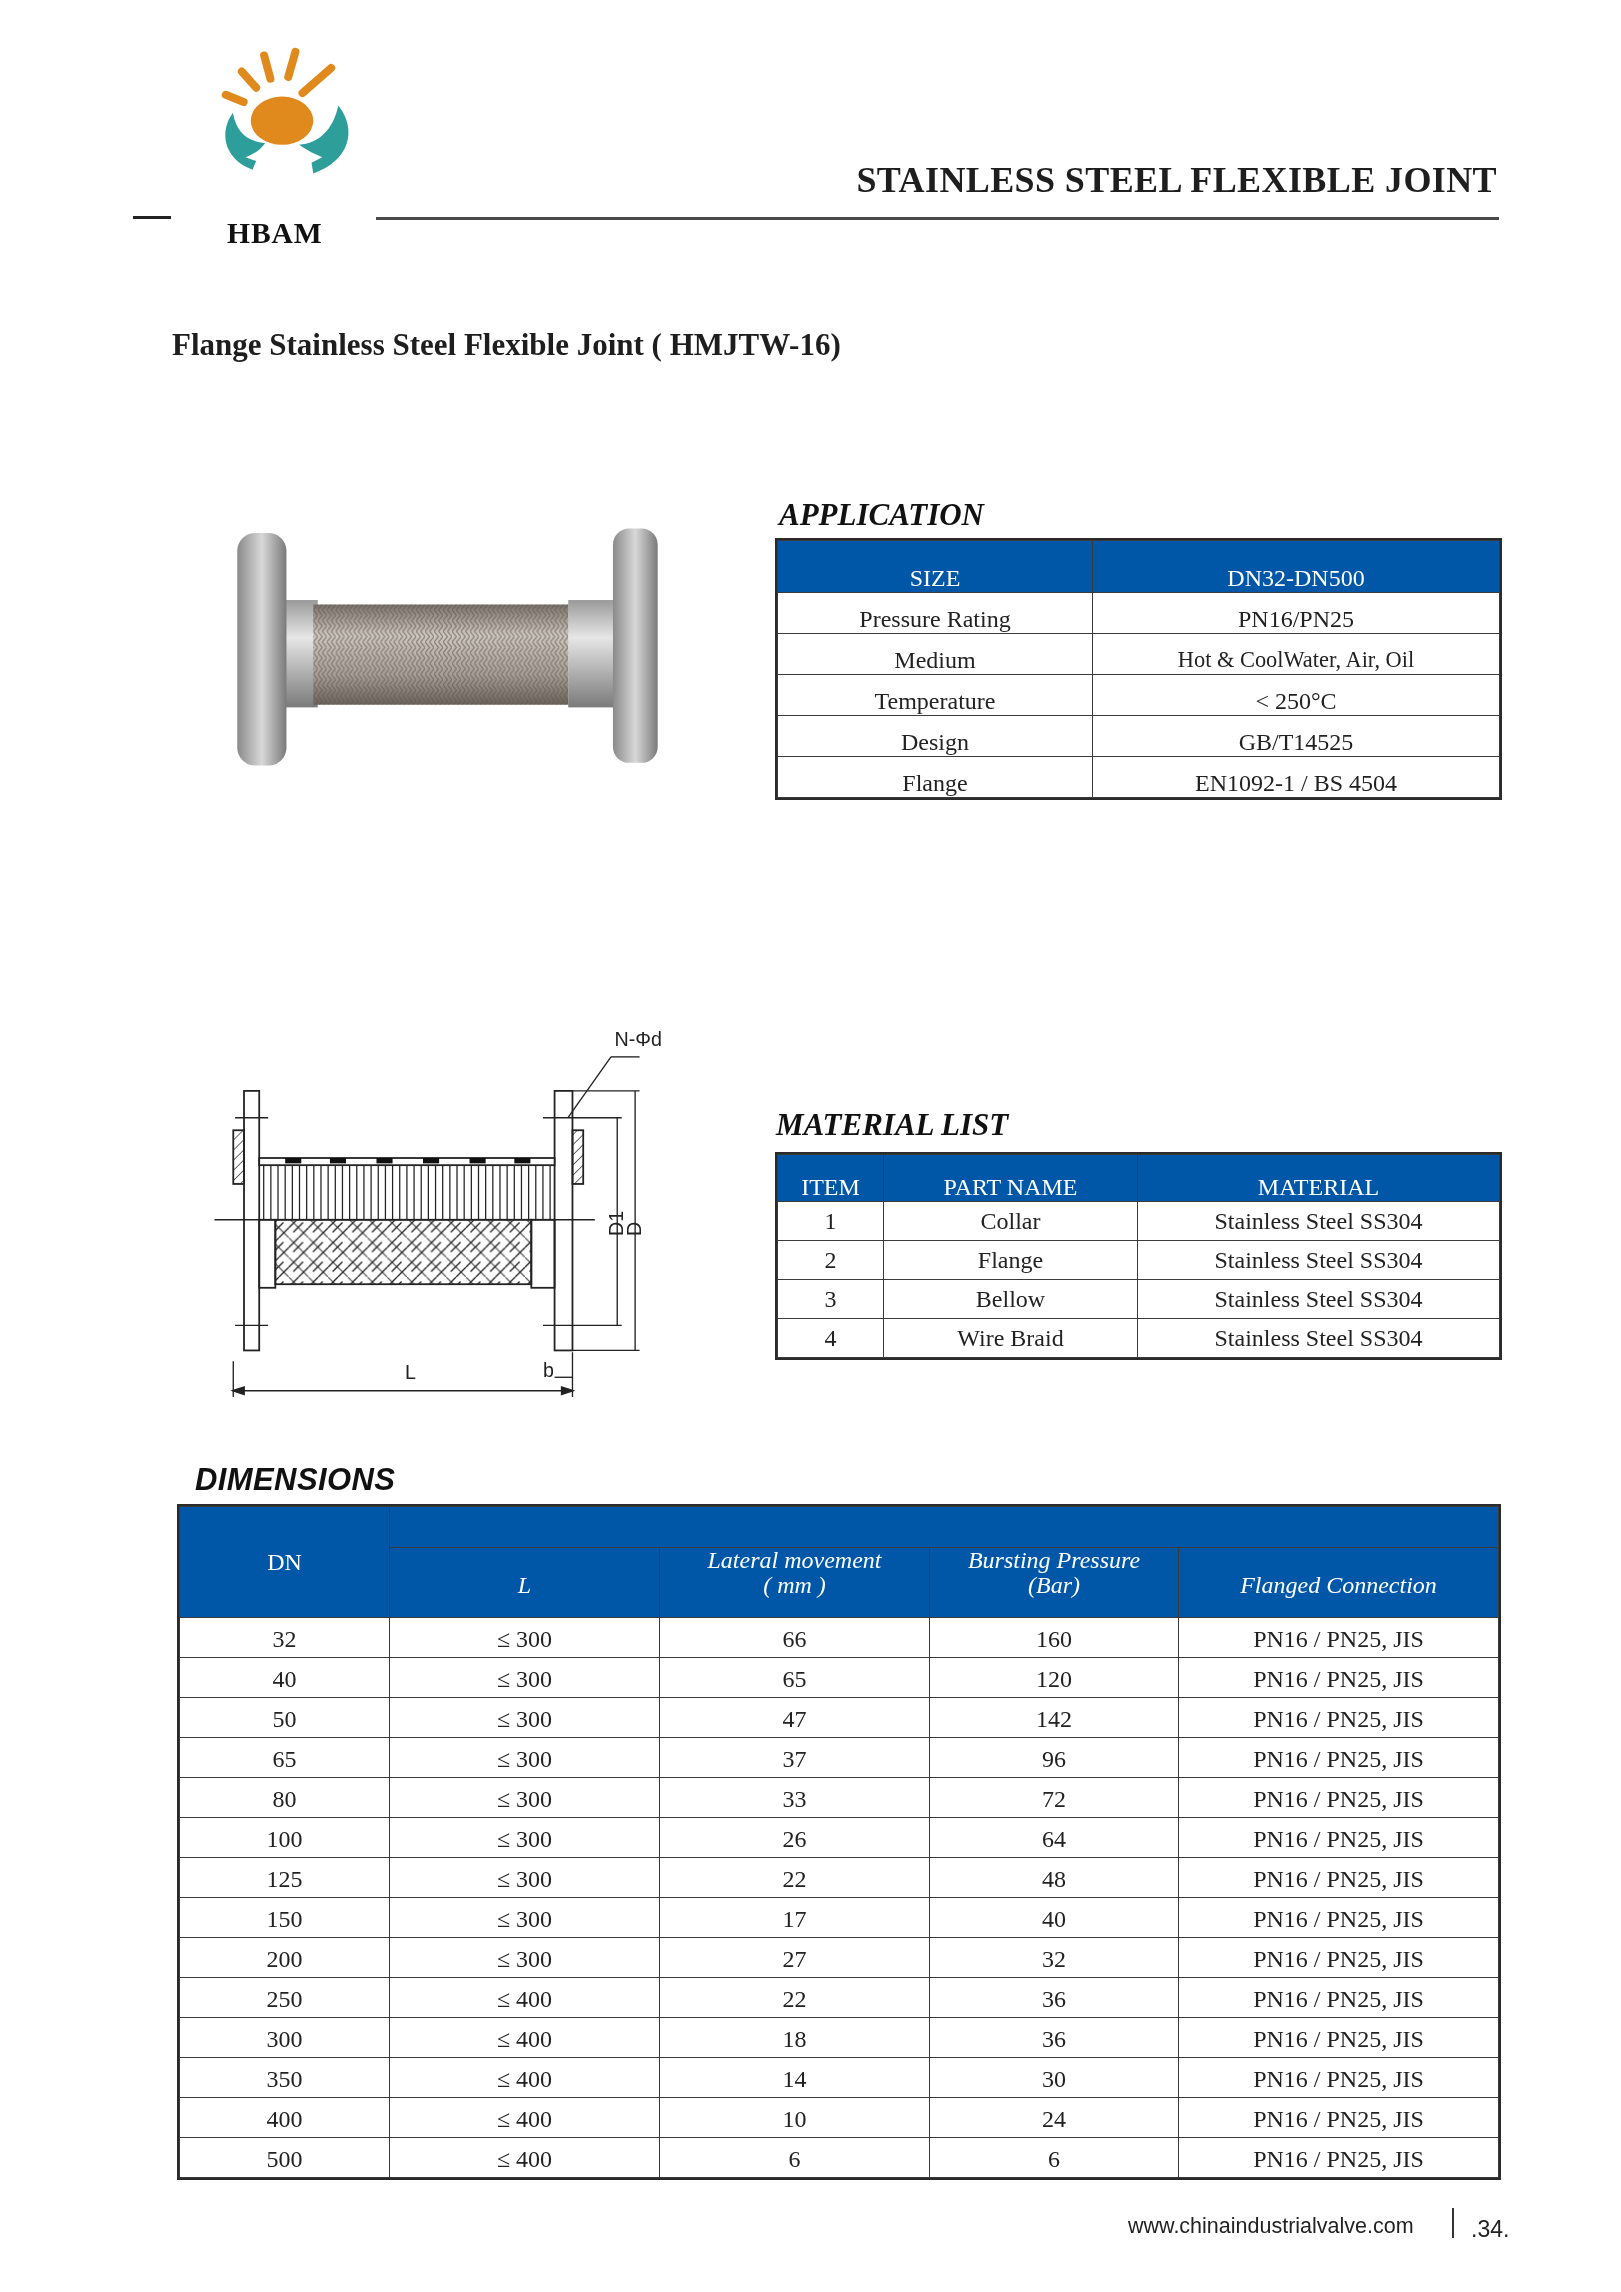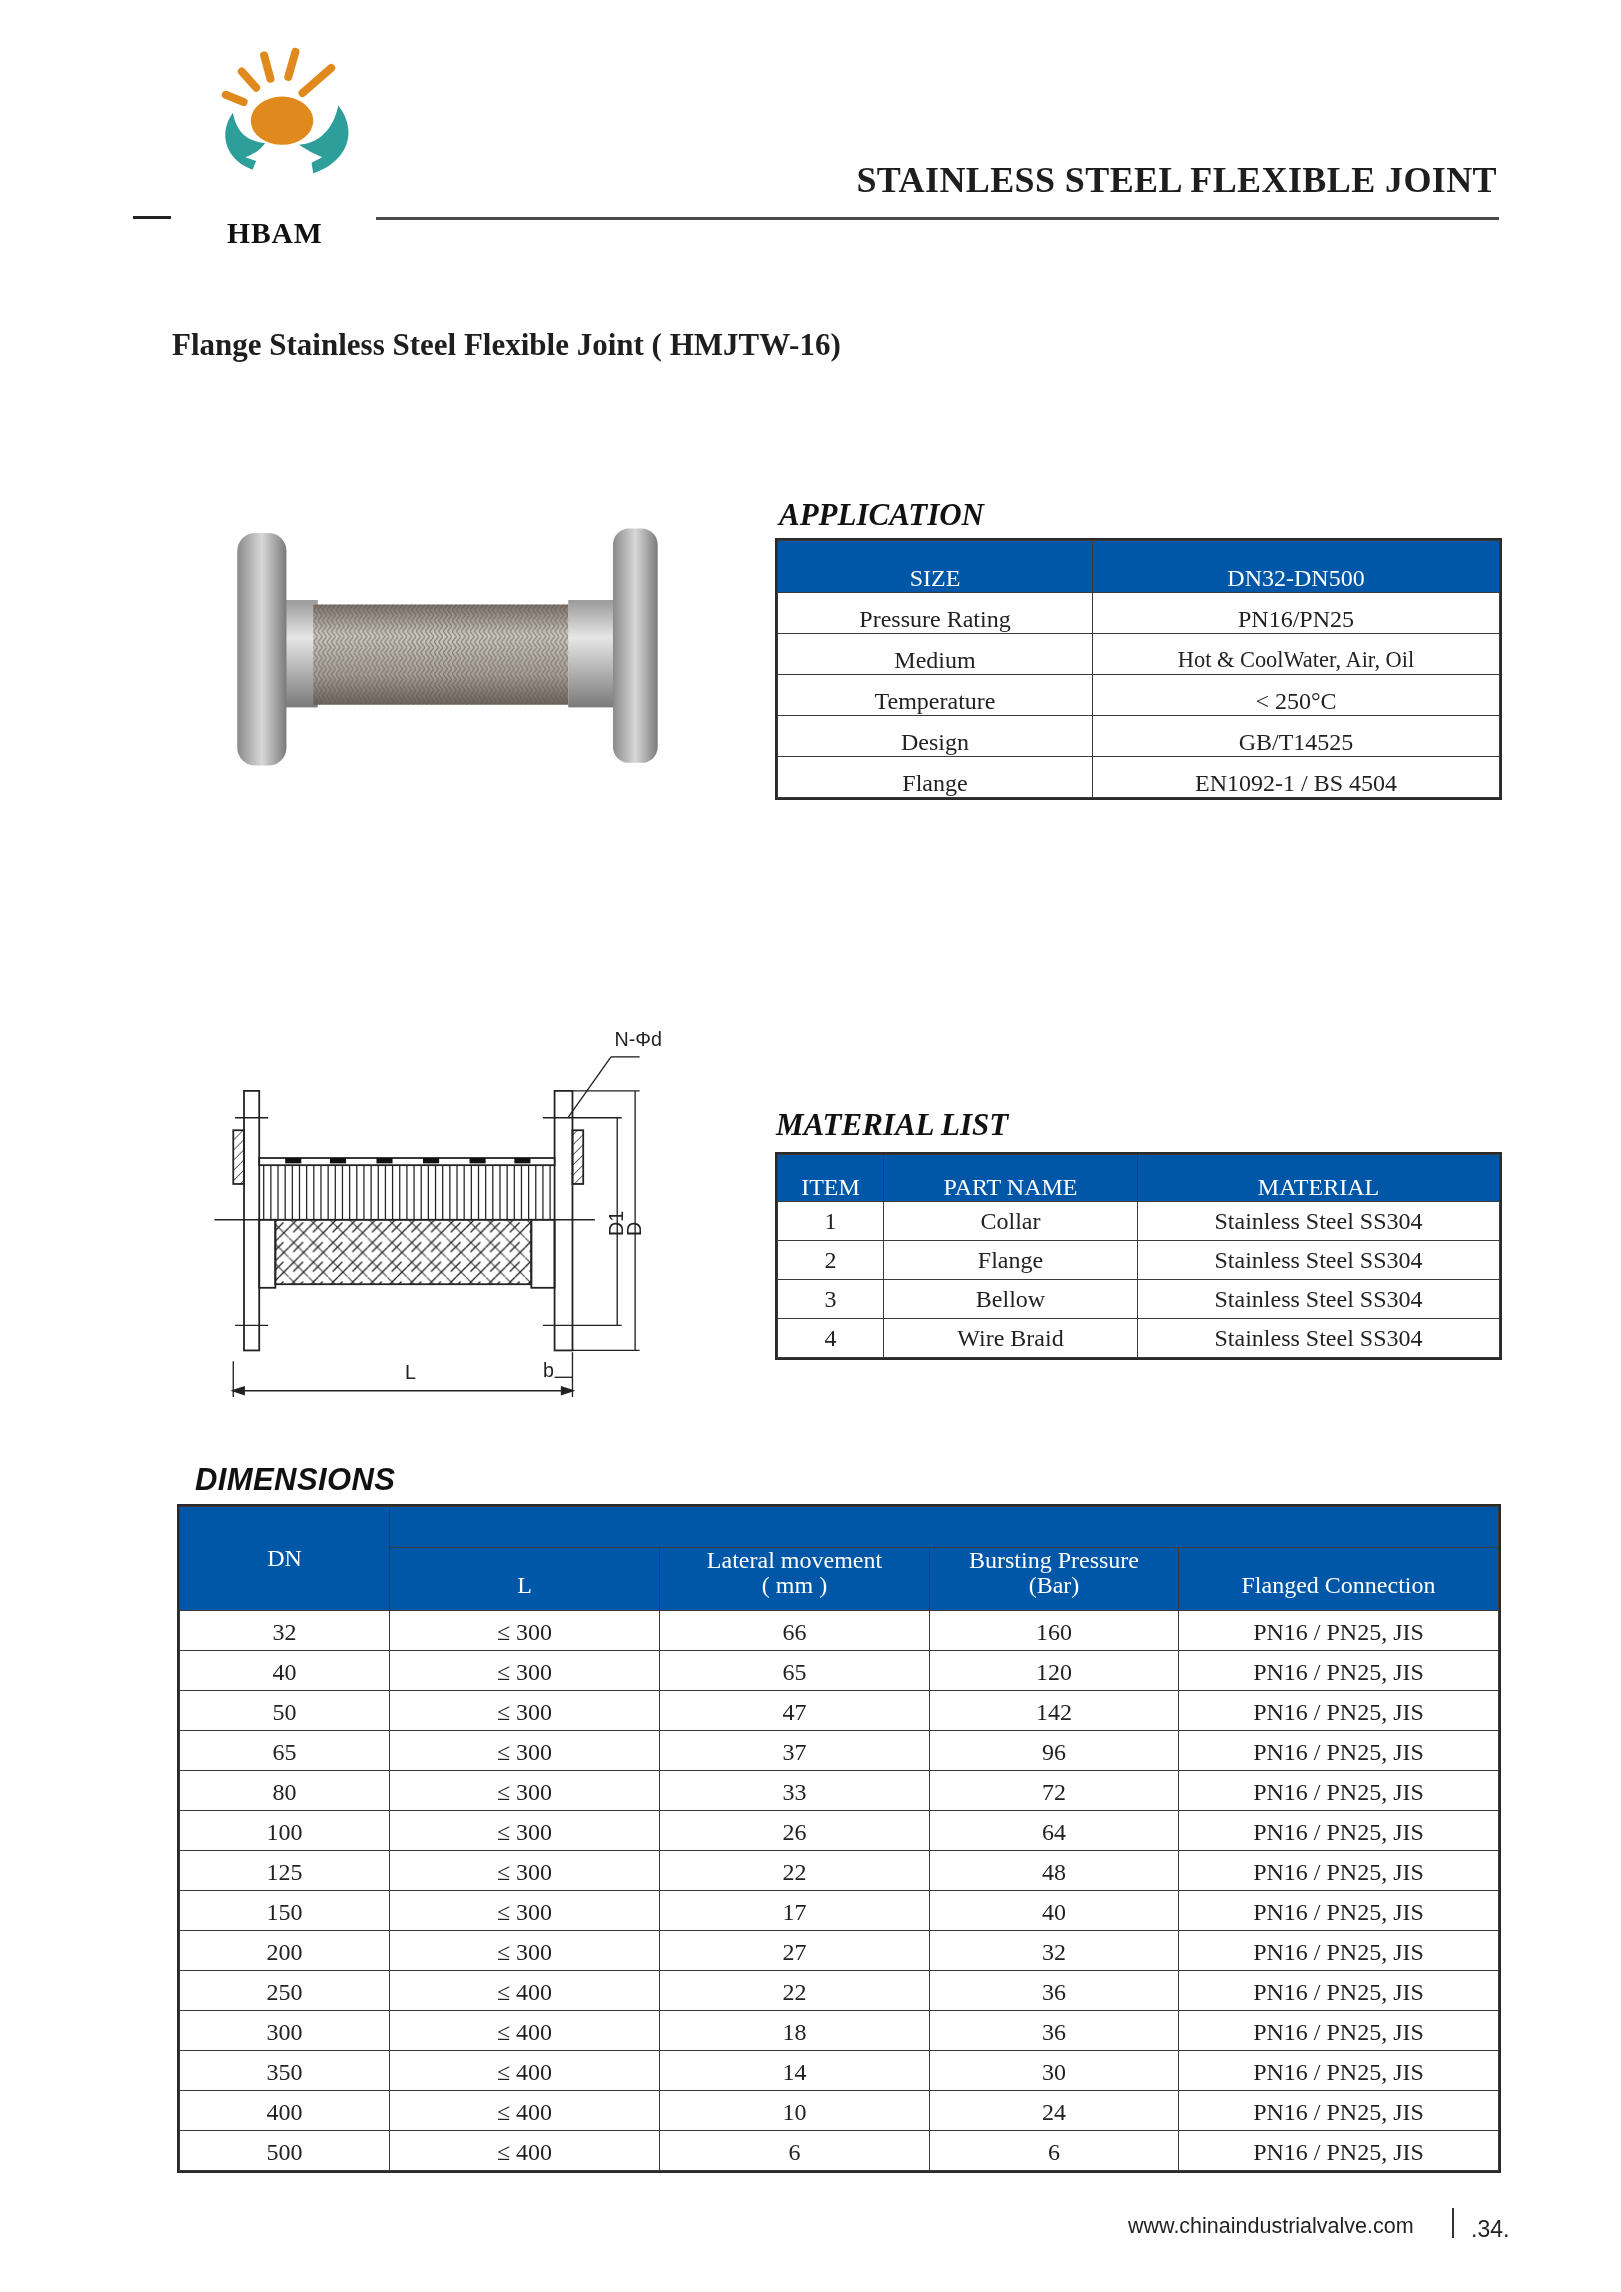--- a/index.html
+++ b/index.html
@@ -37,21 +37,21 @@
   #app-table td { height: 41px; padding-top: 12px; }
 
   #mat-table { left: 777px; top: 1154px; width: 722px; }
   #mat-table th { height: 47px; padding-top: 16px; vertical-align: bottom; }
   #mat-table td { height: 39px; padding-top: 1.8px; }
 
   #dim-table { left: 179px; top: 1506px; width: 1320px; }
   #dim-table th { font-size: 24px; line-height: 1.05; }
   #dim-table td { height: 40px; padding-top: 3.6px; }
   .hdr-top { height: 41px; }
-  .hdr-bot { height: 56px; vertical-align: bottom; padding-bottom: 12px; }
+  .hdr-bot { height: 56px; vertical-align: bottom; padding-bottom: 19px; font-style: italic; }
 
   
   #drawing { left: 210px; top: 1021px; width: 537px; height: 385px; }
 
   
   #footer-url { left: 1128px; top: 2214px; font-family: Liberation Sans, sans-serif; font-size: 21.5px; color: #222; }
   #footer-sep { left: 1452px; top: 2208px; width: 1.8px; height: 30px; background: #333; }
   #footer-page { left: 1471px; top: 2216px; font-family: "Liberation Sans", "DejaVu Sans", sans-serif; font-size: 23px; color: #222; }
 </style>
 </head>

